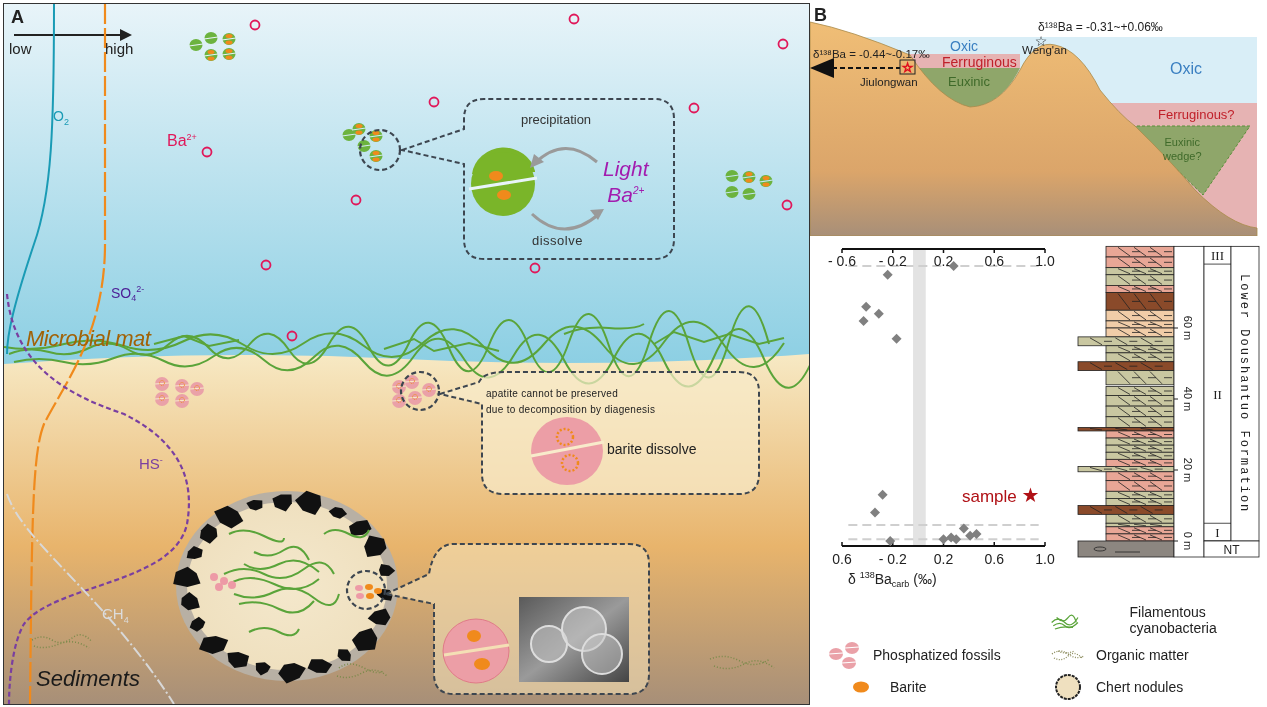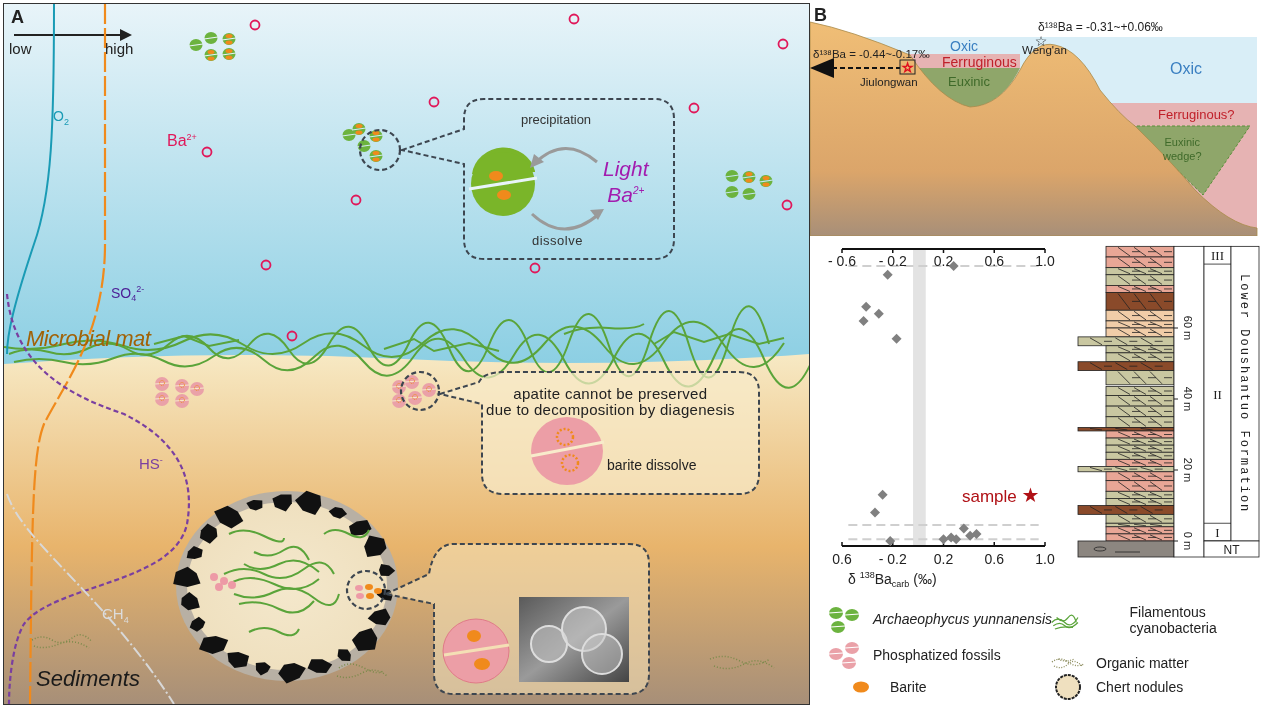--- a/index.html
+++ b/index.html
@@ -325,25 +325,25 @@
   <div class="txt" style="left:22px;top:322px;font-size:22px;font-style:italic;color:#a16207;letter-spacing:-0.5px;">Microbial mat</div>
   <div class="txt" style="left:32px;top:662px;font-size:22px;font-style:italic;color:#1a1a1a;">Sediments</div>
 
   <div class="txt" style="left:517px;top:108px;font-size:13px;color:#333;">precipitation</div>
   <div class="txt" style="left:528px;top:229px;font-size:13px;color:#333;letter-spacing:0.5px;">dissolve</div>
   <div class="txt" style="left:599px;top:154px;font-size:21px;font-style:italic;color:#a21caf;line-height:22px;text-align:center;">
     <div>Light</div>
     <div><span>Ba</span><sup style="font-size:10px">2+</sup></div>
   </div>
 
-  <div class="txt" style="left:482px;top:382px;font-size:15px;color:#222;line-height:16px;letter-spacing:0.3px;text-align:center;">
+  <div class="txt" style="left:482px;top:382px;font-size:10px;color:#222;line-height:16px;letter-spacing:0.3px;">
     <div>apatite cannot be preserved</div>
     <div>due to decomposition by diagenesis</div>
   </div>
-  <div class="txt" style="left:603px;top:437px;font-size:14px;color:#222;margin-top:16px;">barite dissolve</div>
+  <div class="txt" style="left:603px;top:437px;font-size:14px;color:#222;">barite dissolve</div>
 
 </div>
 
 <div id="panelB-top">
   <svg width="457" height="236">
     <defs>
       <linearGradient id="land" x1="0" y1="0" x2="0" y2="1">
         <stop offset="0" stop-color="#f0be76"></stop>
         <stop offset="0.7" stop-color="#dba56a"></stop>
         <stop offset="1" stop-color="#a88f78"></stop>
@@ -749,35 +749,20 @@
       <text x="157.5" y="292.125" font-size="13" text-anchor="middle" fill="#222" font-family="Liberation Serif, serif">I</text>
       <rect x="171" y="1.3500000000000227" width="28" height="294.65" fill="#fff" stroke="#222" stroke-width="0.8"></rect>
       <text x="181" y="148.675" font-size="12" text-anchor="middle" fill="#222" letter-spacing="2" font-family="Liberation Mono, monospace" transform="rotate(90 181 148.675)">Lower Doushantuo Formation</text>
       <rect x="144" y="296" width="55" height="16" fill="#fff" stroke="#222" stroke-width="0.8"></rect>
       <text x="171.5" y="309" font-size="12" text-anchor="middle" fill="#222" font-family="Liberation Sans, sans-serif">NT</text>
     </svg>
   <div class="txt" style="left:1086px;top:0;"></div>
 </div>
 
 <div id="legend">
-  <div class="leg-item" style="left:12px;top:4px;">
-    <svg class="leg-icon" viewBox="0 0 36 30">
-      <g fill="#6cb33f">
-          <ellipse cx="9" cy="9" rx="7" ry="6"></ellipse>
-          <ellipse cx="25" cy="11" rx="7" ry="6"></ellipse>
-          <ellipse cx="11" cy="23" rx="7" ry="6"></ellipse>
-        </g>
-      <g stroke="#fff" stroke-width="1.2">
-          <line x1="2" y1="9" x2="16" y2="8"></line>
-          <line x1="18" y1="11" x2="32" y2="10"></line>
-          <line x1="4" y1="23" x2="18" y2="22"></line>
-        </g>
-    </svg>
-    <span style="font-style:italic;">Archaeophycus yunnanensis</span>
-  </div>
   <div class="leg-item" style="left:235px;top:4px;gap:40px;">
     <svg class="leg-icon" viewBox="0 0 36 30">
       <g stroke="#5aa43a" stroke-width="1.5" fill="none">
           <path d="M2,18 q8,-8 16,0 t16,-6"></path>
           <path d="M4,22 q8,-6 14,0 t16,-4"></path>
           <path d="M8,12 q8,8 14,0 t10,6"></path>
           <path d="M6,26 q10,-4 22,-2"></path>
         </g>
     </svg>
     <span>Filamentous cyanobacteria</span>
@@ -790,21 +775,21 @@
           <ellipse cx="22" cy="23" rx="7" ry="6"></ellipse>
         </g>
       <g stroke="#fff" stroke-width="1.2">
           <line x1="2" y1="14" x2="16" y2="13"></line>
           <line x1="18" y1="8" x2="32" y2="7"></line>
           <line x1="15" y1="23" x2="29" y2="22"></line>
         </g>
     </svg>
     <span>Phosphatized fossils</span>
   </div>
-  <div class="leg-item" style="left:235px;top:48px;text-align:center;">
+  <div class="leg-item" style="left:235px;top:40px;text-align:center;">
     <svg class="leg-icon" viewBox="0 0 36 30">
       <g stroke="#8a8a5a" stroke-width="1.3" fill="none" stroke-dasharray="1,1.5">
           <path d="M2,14 q8,-6 16,0 t16,2"></path>
           <path d="M4,18 q8,4 14,-2 t14,2"></path>
           <path d="M8,11 q8,4 16,0"></path>
         </g>
     </svg>
     <span>Organic matter</span>
   </div>
   <div class="leg-item" style="left:29px;top:72px;">

